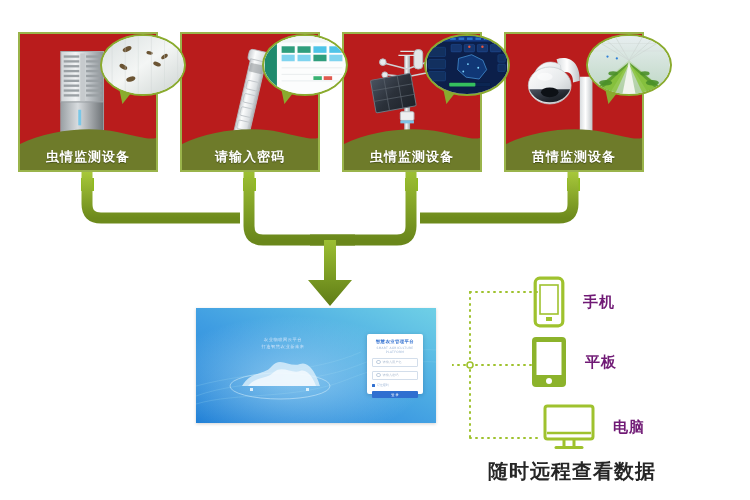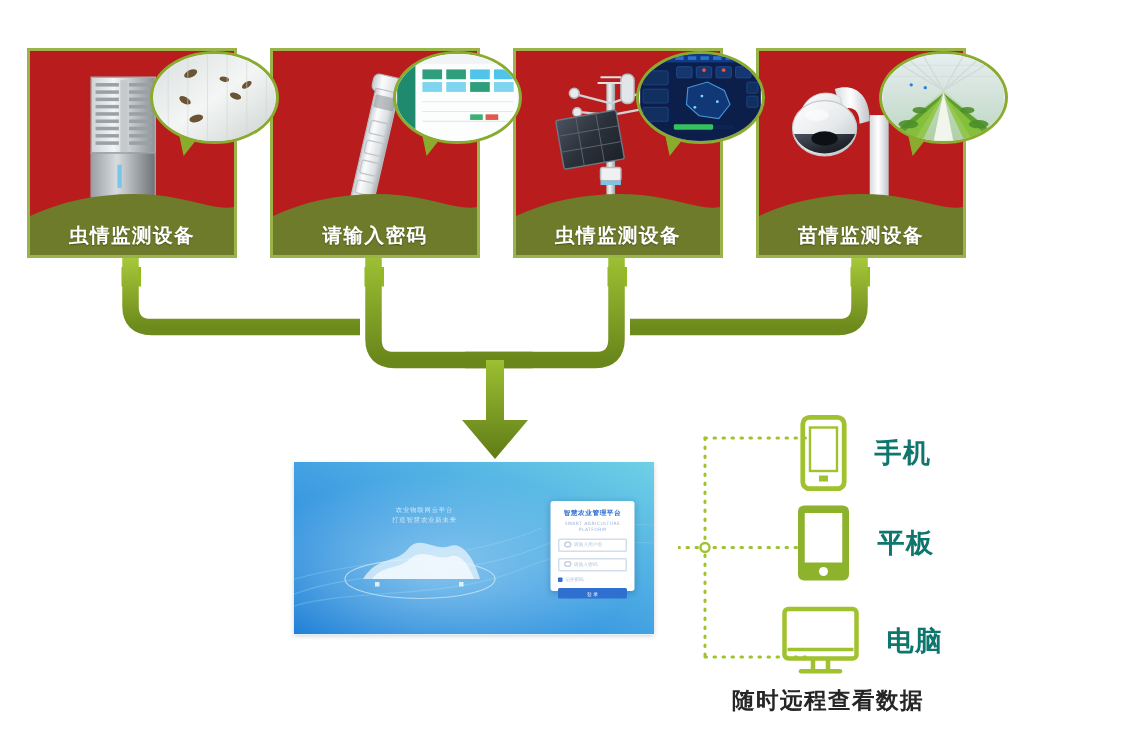--- a/index.html
+++ b/index.html
@@ -74,28 +74,28 @@
   #login-card .lc-dot{width:2.5px;height:2.5px;border:.5px solid #c3d0e0;border-radius:50%;flex:none;}
   #login-card .lc-check{display:flex;align-items:center;gap:2px;margin-top:3.5px;color:#9bb4d6;font-size:3px;}
   #login-card .lc-box{width:3px;height:3px;background:#2f6fd0;border-radius:.5px;flex:none;}
   #login-card .lc-btn{
     margin-top:4px;height:7px;background:#2f6fd0;border-radius:1px;
     display:flex;align-items:center;justify-content:center;color:#fff;font-size:3.2px;
   }
 
   
   .dev-row{position:absolute;display:flex;align-items:center;gap:18px;}
-  .dev-label{color:#0f766e;font-size:18px;font-weight:bold;letter-spacing:1px;}
+  .dev-label{color:#701a75;font-size:15px;font-weight:bold;letter-spacing:1px;}
   #dev-phone{left:533px;top:276px;}
   #dev-tablet{left:531px;top:336px;}
-  #dev-pc{left:521px;top:404px;}
+  #dev-pc{left:543px;top:404px;}
   #dotted{position:absolute;left:452px;top:272px;width:120px;height:190px;}
   #caption{
     position:absolute;left:488px;top:458px;width:220px;
-    color:#262626;font-size:15px;font-weight:bold;letter-spacing:1px;font-family:Liberation Serif, serif;
+    color:#262626;font-size:20px;font-weight:bold;letter-spacing:1px;font-family:Liberation Serif, serif;
   }
 </style>
 </head>
 <body>
 
 <div id="stage">
 
   <div class="panel" id="panel-0">
     <svg class="art" viewBox="0 0 140 140">
       <defs>

